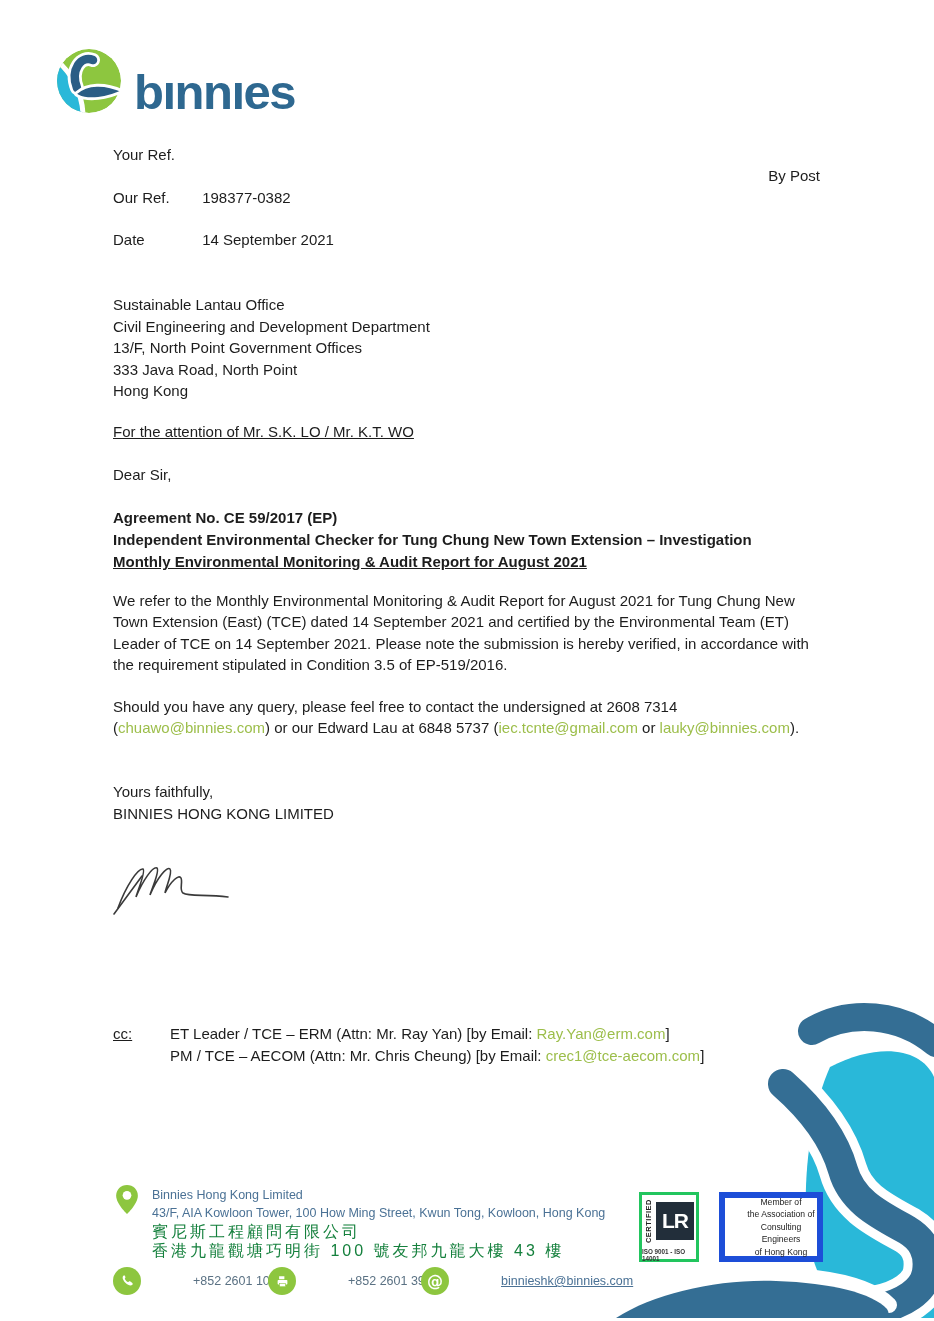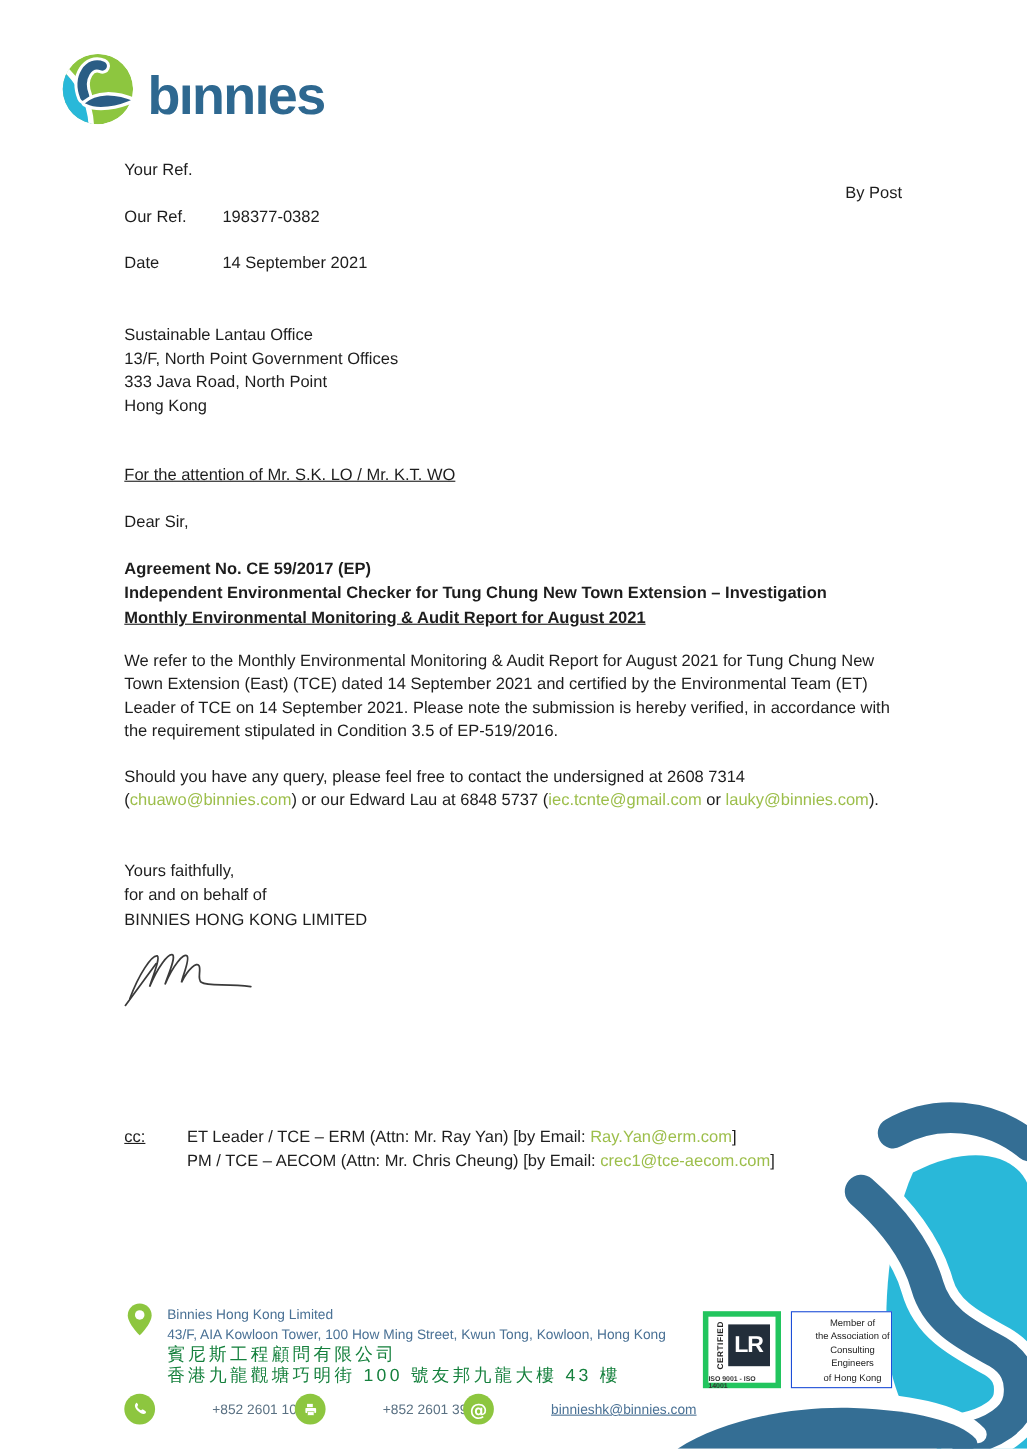--- a/index.html
+++ b/index.html
@@ -10,21 +10,21 @@
     background: #ffffff;
     margin: 0 auto;
     overflow: hidden;
     font-family: "Liberation Sans", sans-serif;
     font-size: 15px;
     color: #1d1d1d;
   }
   .abs { position: absolute; }
 
   
-  .logo-wrap { left: 57px; top: 48px; display: flex; align-items: center; }
+  .logo-wrap { left: 57px; top: 48px; display: flex; align-items: flex-end; }
   .wordmark {
     font-size: 49px; font-weight: 700; color: #2e6890;
     letter-spacing: -1.5px; line-height: 1; margin-left: 3px; margin-top: 10px;
   }
 
   
   .meta-row { left: 113px; }
   .meta-label { display: inline-block; width: 85px; }
   .by-post { right: 114px; top: 167px; }
 
@@ -63,39 +63,39 @@
   }
   .contact-text { color: #5a7183; font-size: 12.5px; margin-left: 24px; }
   .contact-phone { left: 113px; top: 1267px; }
   .contact-fax  { left: 268px; top: 1267px; }
   .contact-email{ left: 421px; top: 1267px; }
   .contact-email .contact-text { text-decoration: underline; color: #4a7195; }
   .at-glyph { color:#fff; font-weight: 700; font-size: 16px; font-family: "DejaVu Sans", sans-serif; }
 
   
   .cert-lr {
-    left: 639px; top: 1192px; width: 71px; height: 70px;
-    border: 5px solid #22c55e; background: #fff; z-index: 5;
+    left: 639px; top: 1192px; width: 60px; height: 70px;
+    border: 3px solid #22c55e; background: #fff; z-index: 5;
     display: flex; flex-direction: column; align-items: center; padding-top: 4px;
   }
   .cert-lr-top { display: flex; align-items: center; height: 44px; }
   .cert-vertical {
     writing-mode: vertical-rl; transform: rotate(180deg);
     font-size: 7.5px; font-weight: 700; letter-spacing: 0.5px; color: #222; margin-right: 3px;
   }
   .lr-square {
     width: 38px; height: 38px; background: #222e3a; color: #fff;
     display: flex; align-items: center; justify-content: center;
     font-size: 21px; font-weight: 700; letter-spacing: -1px;
   }
   .cert-iso { font-size: 6.3px; color: #333; margin-top: 5px; font-weight: 700; }
 
   .cert-member {
-    left: 719px; top: 1192px; width: 92px; height: 70px;
-    border: 1px solid #1d4ed8; background: #fff; z-index: 5;
+    left: 719px; top: 1192px; width: 104px; height: 70px;
+    border: 6px solid #1d4ed8; background: #fff; z-index: 5;
     display: flex; align-items: center; justify-content: center;
     text-align: center; font-size: 8.6px; color: #222; line-height: 1.45;
     white-space: pre-line;
     padding-left: 20px;
   }
 
   .swoosh { right: 0; bottom: 0; z-index: 1; }
 </style>
 </head>
 <body>
@@ -131,41 +131,41 @@
     <span class="meta-label">Our Ref.</span>
     <span>198377-0382</span>
   </div>
   <div class="abs meta-row" style="top:231px">
     <span class="meta-label">Date</span>
     <span>14 September 2021</span>
   </div>
 
   <div class="abs recipient">
     <div>Sustainable Lantau Office</div>
+    <div>Civil Engineering and Development Department</div>
     <div>13/F, North Point Government Offices</div>
     <div>333 Java Road, North Point</div>
     <div>Hong Kong</div>
   </div>
   <div class="abs attention">For the attention of Mr. S.K. LO / Mr. K.T. WO</div>
 
   <div class="abs salutation">Dear Sir,</div>
 
   <div class="abs subject">
     <div>Agreement No. CE 59/2017 (EP)</div>
     <div>Independent Environmental Checker for Tung Chung New Town Extension – Investigation</div>
     <div class="u">Monthly Environmental Monitoring &amp; Audit Report for August 2021</div>
   </div>
 
   <p class="abs para para1">We refer to the Monthly Environmental Monitoring &amp; Audit Report for August 2021 for Tung Chung New Town Extension (East) (TCE) dated 14 September 2021 and certified by the Environmental Team (ET) Leader of TCE on 14 September 2021. Please note the submission is hereby verified, in accordance with the requirement stipulated in Condition 3.5 of EP-519/2016.</p>
 
   <p class="abs para para2"><span>Should you have any query, please feel free to contact the undersigned at 2608 7314 (</span><a class="green-link">chuawo@binnies.com</a><span>) or our Edward Lau at 6848 5737 (</span><a class="green-link">iec.tcnte@gmail.com</a><span> or </span><a class="green-link">lauky@binnies.com</a><span>).</span></p>
 
   <div class="abs closing">
     <div>Yours faithfully,</div>
-    <div>for and on behalf of</div>
     <div>BINNIES HONG KONG LIMITED</div>
   </div>
 
   <div class="abs signature">
     <svg width="135" height="62" viewBox="0 0 135 62">
       <g stroke="#3a3a3a" stroke-width="1.6" fill="none" stroke-linecap="round">
         <path d="M8 52 C 16 30 28 12 33 13 C 36 15 28 34 26 41 C 33 24 43 10 47 12 C 50 15 42 32 40 39 C 47 22 57 10 60 13 C 63 16 56 31 55 37 C 61 25 69 18 71 22 C 73 26 69 34 73 37 C 79 41 95 38 118 41"></path>
         <path d="M4 58 L 32 20"></path>
       </g>
     </svg>

